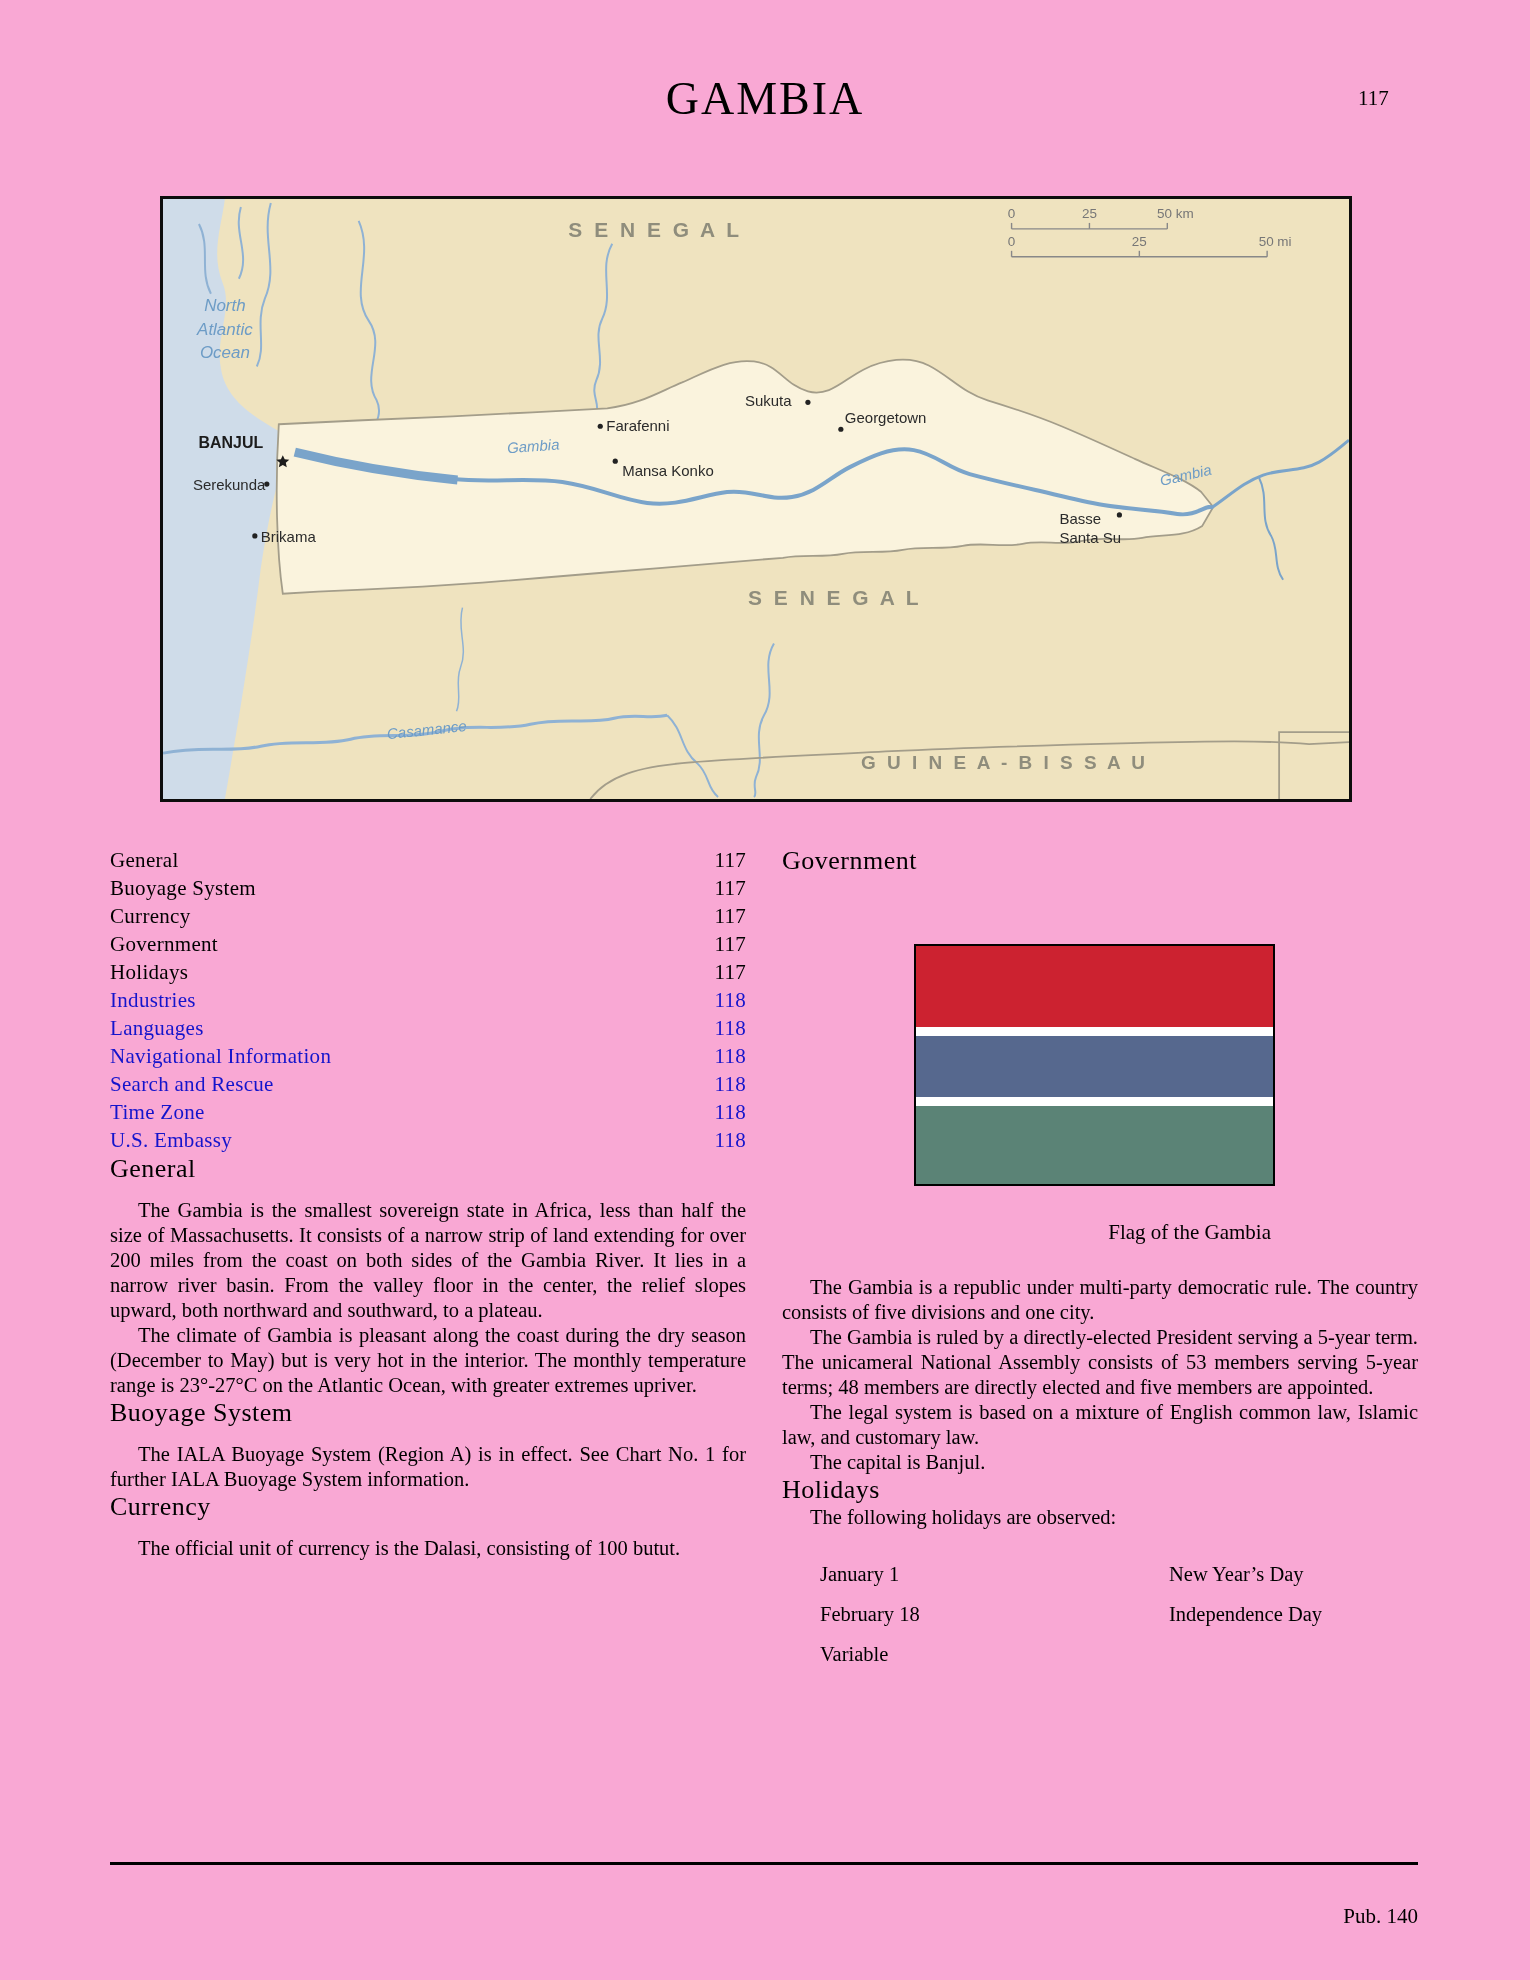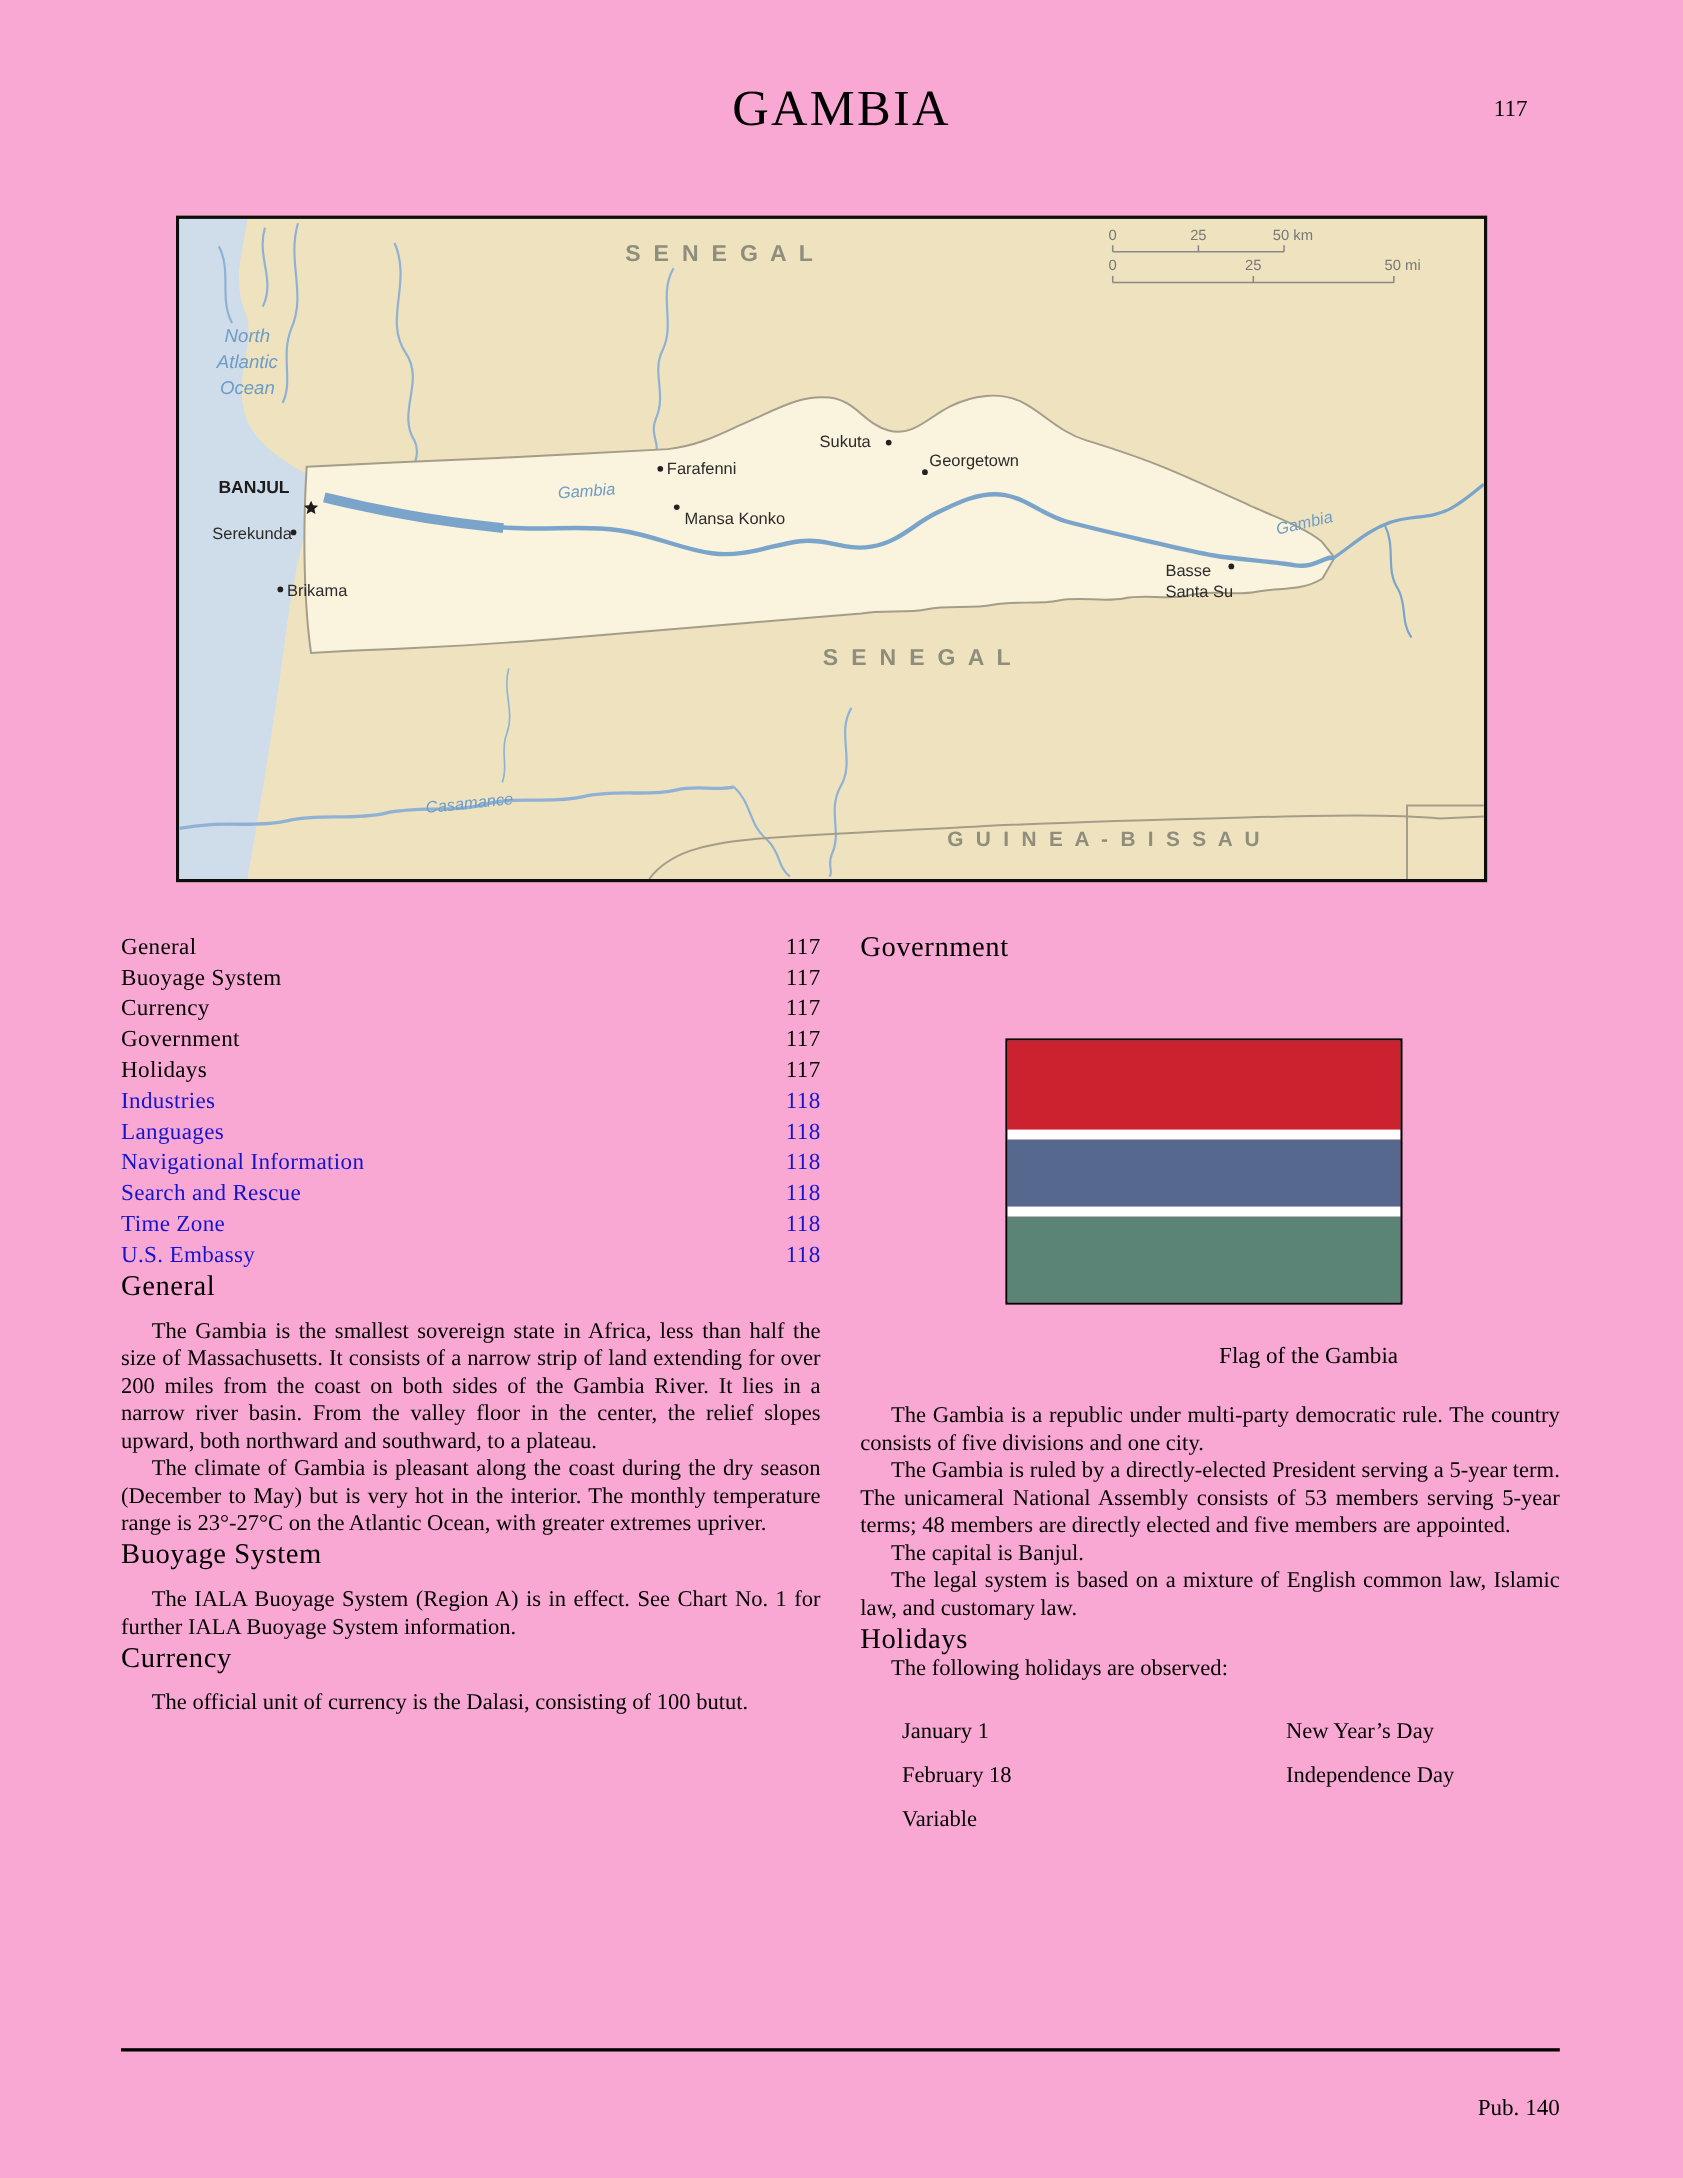--- a/index.html
+++ b/index.html
@@ -247,22 +247,22 @@
       <div class="stripe" style="flex: 32 1 0%; background-color: rgb(204, 34, 48);"></div>
       <div class="stripe" style="flex: 3.5 1 0%; background-color: rgb(255, 255, 255);"></div>
       <div class="stripe" style="flex: 24 1 0%; background-color: rgb(86, 104, 142);"></div>
       <div class="stripe" style="flex: 3.5 1 0%; background-color: rgb(255, 255, 255);"></div>
       <div class="stripe" style="flex: 31 1 0%; background-color: rgb(91, 131, 118);"></div>
     </div>
     <div class="flag-caption">Flag of the Gambia</div>
 
     <p class="body gfirst">The Gambia is a republic under multi-party democratic rule. The country consists of five divisions and one city.</p>
     <p class="body">The Gambia is ruled by a directly-elected President serving a 5-year term. The unicameral National Assembly consists of 53 members serving 5-year terms; 48 members are directly elected and five members are appointed.</p>
+    <p class="body">The legal system is based on a mixture of English common law, Islamic law, and customary law.</p>
     <p class="body">The capital is Banjul.</p>
-    <p class="body">The legal system is based on a mixture of English common law, Islamic law, and customary law.</p>
 
     <h2 class="sec mt-holidays">Holidays</h2>
     <p class="body hol-intro">The following holidays are observed:</p>
 
     <div class="hol-table">
       <div class="hol-row">
         <span>January 1</span>
         <span>New Year’s Day</span>
       </div>
       <div class="hol-row">

